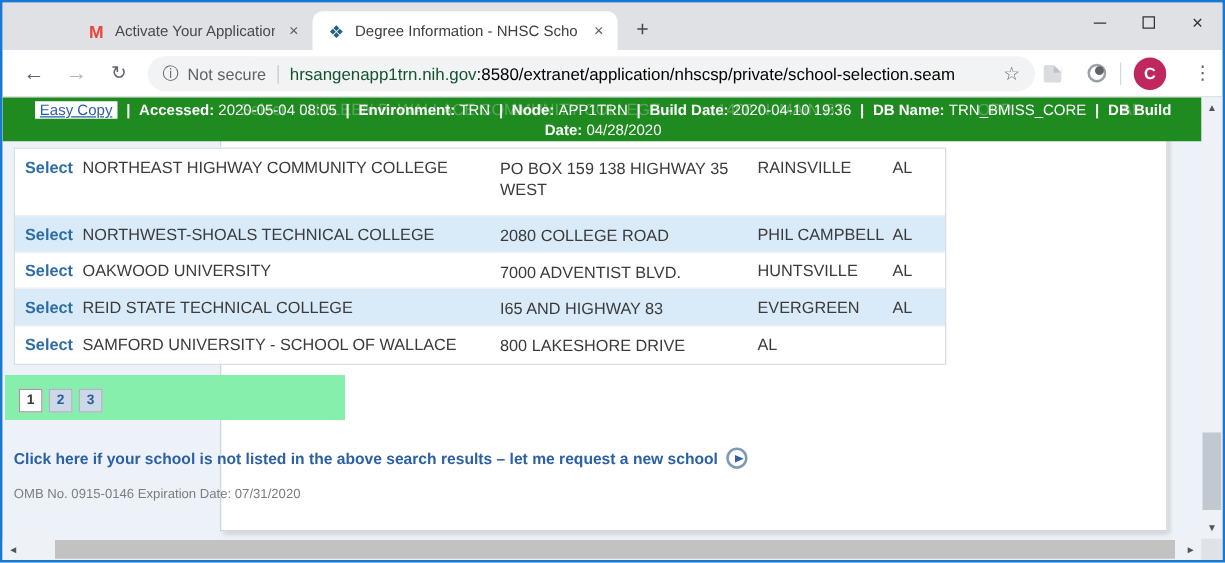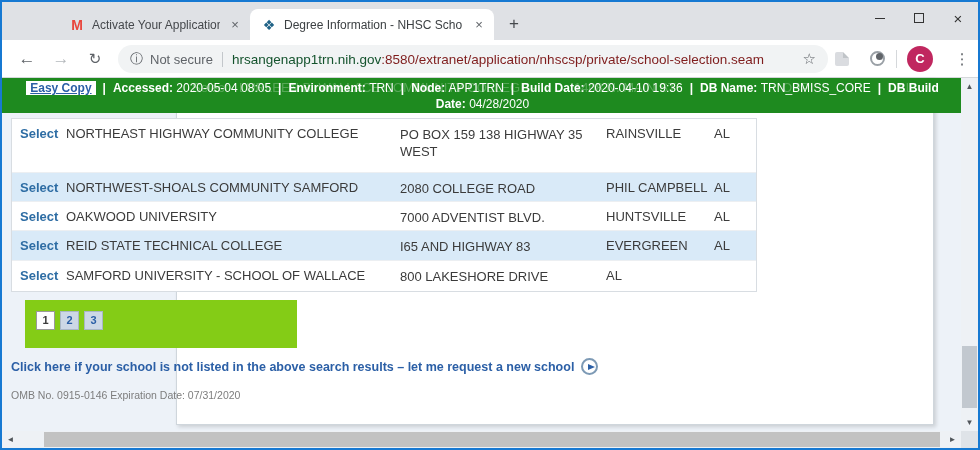--- a/index.html
+++ b/index.html
@@ -25,60 +25,60 @@
 
   
   .toolbar { position:absolute; top:38px; left:0; right:0; height:38px; background:#ffffff; border-bottom:1px solid #d5d8db; }
   .navbtn { position:absolute; top:6px; width:26px; height:26px; text-align:center; line-height:26px; font-size:17px; color:#5f6368; }
   .nav-back { left:12px; } .nav-fwd { left:46px; color:#b4b8bc; } .nav-reload { left:80px; font-size:15px; }
   .omnibox { position:absolute; left:116px; top:5px; width:710px; height:28px; background:#f1f3f4; border-radius:14px; display:flex; align-items:center; font-size:13px; color:#5f6368; padding:0 12px; }
   .info-i { font-size:13px; margin-right:7px; color:#5f6368; }
   .not-secure { white-space:nowrap; }
   .url-sep { width:1px; height:15px; background:#c3c7cb; margin:0 9px; }
   .url-text { white-space:nowrap; overflow:hidden; font-size:13.5px; color:#202124; flex:1 1 auto; }
-  .url-text .host { color:#14532d; } .url-text .path { color:#7f1d1d; }
+  .url-text .host { color:#14532d; } .url-text .path { color:#000000; }
   .star { font-size:15px; color:#5f6368; margin-left:8px; flex:0 0 auto; }
   .ext-icon1 { position:absolute; left:833px; top:12px; width:14px; height:14px; background:#dadce0; border-radius:2px; }
   .ext-icon1::after { content:""; position:absolute; right:0; top:0; border:3px solid #fff; border-left-color:#c0c4c8; border-bottom-color:#c0c4c8; }
   .ext-icon2 { position:absolute; left:868px; top:11px; width:15px; height:15px; border:2px solid #9aa0a6; border-radius:50%; }
   .ext-icon2::after { content:""; position:absolute; right:0; top:0; width:7px; height:7px; background:#5f6368; border-radius:50%; }
   .tb-sep { position:absolute; left:894px; top:10px; width:1px; height:18px; background:#d5d8db; }
   .avatar { position:absolute; left:905px; top:6px; width:26px; height:26px; border-radius:50%; background:#c0275f; color:#fff; font-size:13px; font-weight:bold; text-align:center; line-height:26px; }
   .menu-dots { position:absolute; left:948px; top:6px; width:24px; height:26px; text-align:center; line-height:26px; font-size:15px; color:#5f6368; }
 
   
   .page { position:absolute; top:76px; left:0; right:0; bottom:0; background:#edf2f8; }
   .panel { position:absolute; left:174px; top:0; width:758px; height:347px; background:#ffffff; border:1px solid #cfd6dc; border-top:none; box-shadow:2px 2px 4px rgba(0,0,0,.15); }
 
   
   .banner { position:absolute; left:0; top:0; right:17px; height:35px; background:#1e8a1f; color:#fff; font-size:12px; line-height:16px; text-align:center; padding:2px 20px 0 22px; z-index:5; overflow:hidden; }
   .banner b { font-weight:bold; }
   .banner .val { font-weight:normal; }
   .sep-pipe { font-weight:bold; margin:0 7px; }
-  .easy-copy { background:#ffffff; color:#2b5fa6; text-decoration:underline; font-weight:bold; padding:0 4px; }
+  .easy-copy { background:#ffffff; color:#2b5fa6; text-decoration:underline; font-weight:normal; padding:0 4px; }
   .ghost { position:absolute; color:rgba(255,255,255,.25); font-size:13px; white-space:nowrap; z-index:-0; }
   .banner-inner { position:relative; z-index:2; }
   .g-l1 { top:2px; } .g-l2 { top:18px; }
 
   
   .rtable { position:absolute; left:9px; top:40px; width:746px; border:1px solid #d8dde2; background:#fff; }
   .trow { display:flex; align-items:flex-start; font-size:13px; color:#3b3b3b; border-bottom:1px solid #eceff2; }
   .trow:last-child { border-bottom:none; }
   .trow.alt { background:#d9eaf8; }
   .trow > div { padding-top:7px; }
   .c-sel { width:54px; padding-left:8px; font-weight:bold; color:#2e6da4; }
   .c-sel span { cursor:pointer; }
   .c-school { width:334px; padding-right:10px; }
   .c-addr { width:206px; padding-right:8px; line-height:17px; }
   .c-city { width:108px; }
   .c-state { width:36px; }
   .r1 { height:54px; } .r2 { height:29px; } .r3 { height:29px; } .r4 { height:30px; } .r5 { height:30px; }
 
   
-  .pager { position:absolute; left:23px; top:222px; width:272px; height:48px; background:#84cc16; padding:10px 0 0 11px; }
+  .pager { position:absolute; left:2px; top:222px; width:272px; height:36px; background:#86efac; padding:10px 0 0 11px; }
   .pg-btn { display:inline-block; width:19px; height:19px; margin-right:5px; text-align:center; line-height:17px; font-size:11px; font-weight:bold; border:1px solid #a9b7c6; background:#ccd8e6; color:#2a5fa6; }
   .pg-btn.current { background:#fdfdfd; border-color:#9a9a9a; color:#3a3a3a; }
 
   
   .req-row { position:absolute; left:9px; top:280px; display:flex; align-items:center; }
   .req-link { font-size:12.5px; font-weight:bold; color:#2b5fa6; cursor:pointer; white-space:nowrap; }
   .play-circle { width:17px; height:17px; border:2px solid #7d9ab5; border-radius:50%; margin-left:7px; position:relative; background:#fff; flex:0 0 auto; }
   .play-circle::after { content:""; position:absolute; left:5px; top:3.5px; border-left:7px solid #2b5fa6; border-top:3.5px solid transparent; border-bottom:3.5px solid transparent; }
 
   .omb { position:absolute; left:9px; top:311px; font-size:10.5px; color:#7d7d7d; }
@@ -159,21 +159,21 @@
     <div class="rtable">
       <div class="trow r1">
         <div class="c-sel"><span>Select</span></div>
         <div class="c-school">NORTHEAST HIGHWAY COMMUNITY COLLEGE</div>
         <div class="c-addr">PO BOX 159 138 HIGHWAY 35 WEST</div>
         <div class="c-city">RAINSVILLE</div>
         <div class="c-state">AL</div>
       </div>
       <div class="trow r2 alt">
         <div class="c-sel"><span>Select</span></div>
-        <div class="c-school">NORTHWEST-SHOALS COMMUNITY SAMFORD</div>
+        <div class="c-school">NORTHWEST-SHOALS TECHNICAL COLLEGE</div>
         <div class="c-addr">2080 COLLEGE ROAD</div>
         <div class="c-city">PHIL CAMPBELL</div>
         <div class="c-state">AL</div>
       </div>
       <div class="trow r3">
         <div class="c-sel"><span>Select</span></div>
         <div class="c-school">OAKWOOD UNIVERSITY</div>
         <div class="c-addr">7000 ADVENTIST BLVD.</div>
         <div class="c-city">HUNTSVILLE</div>
         <div class="c-state">AL</div>

